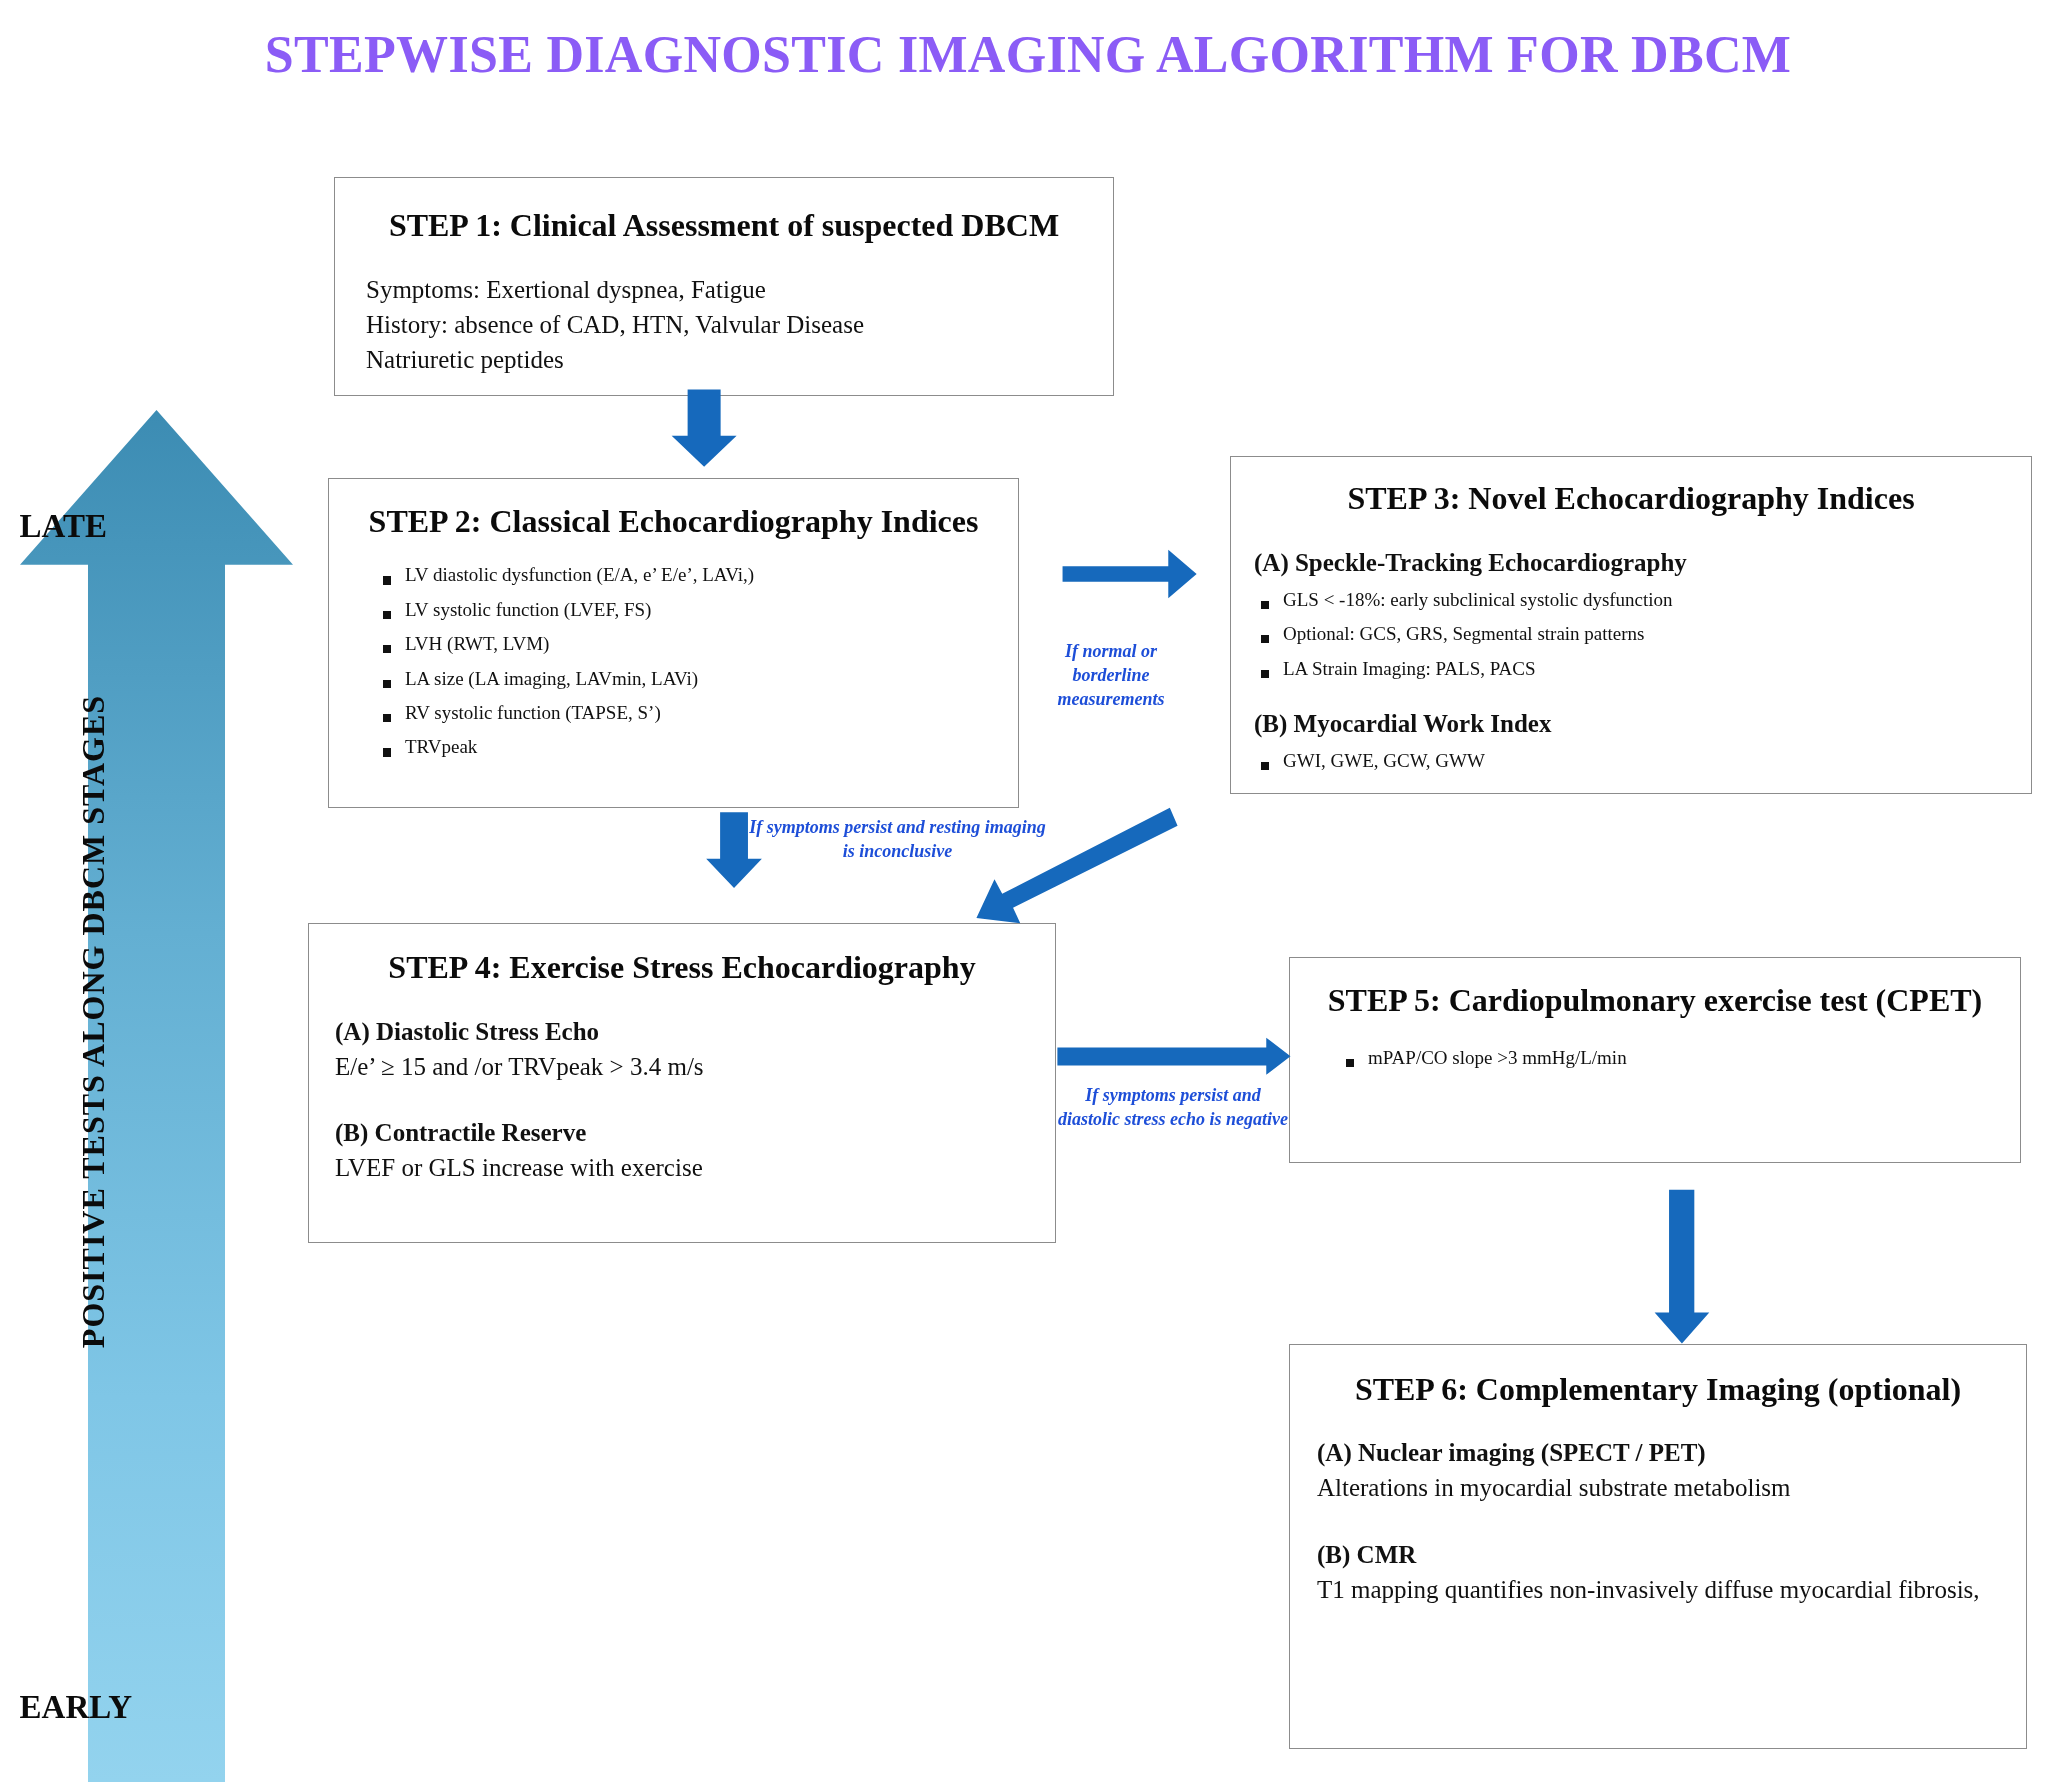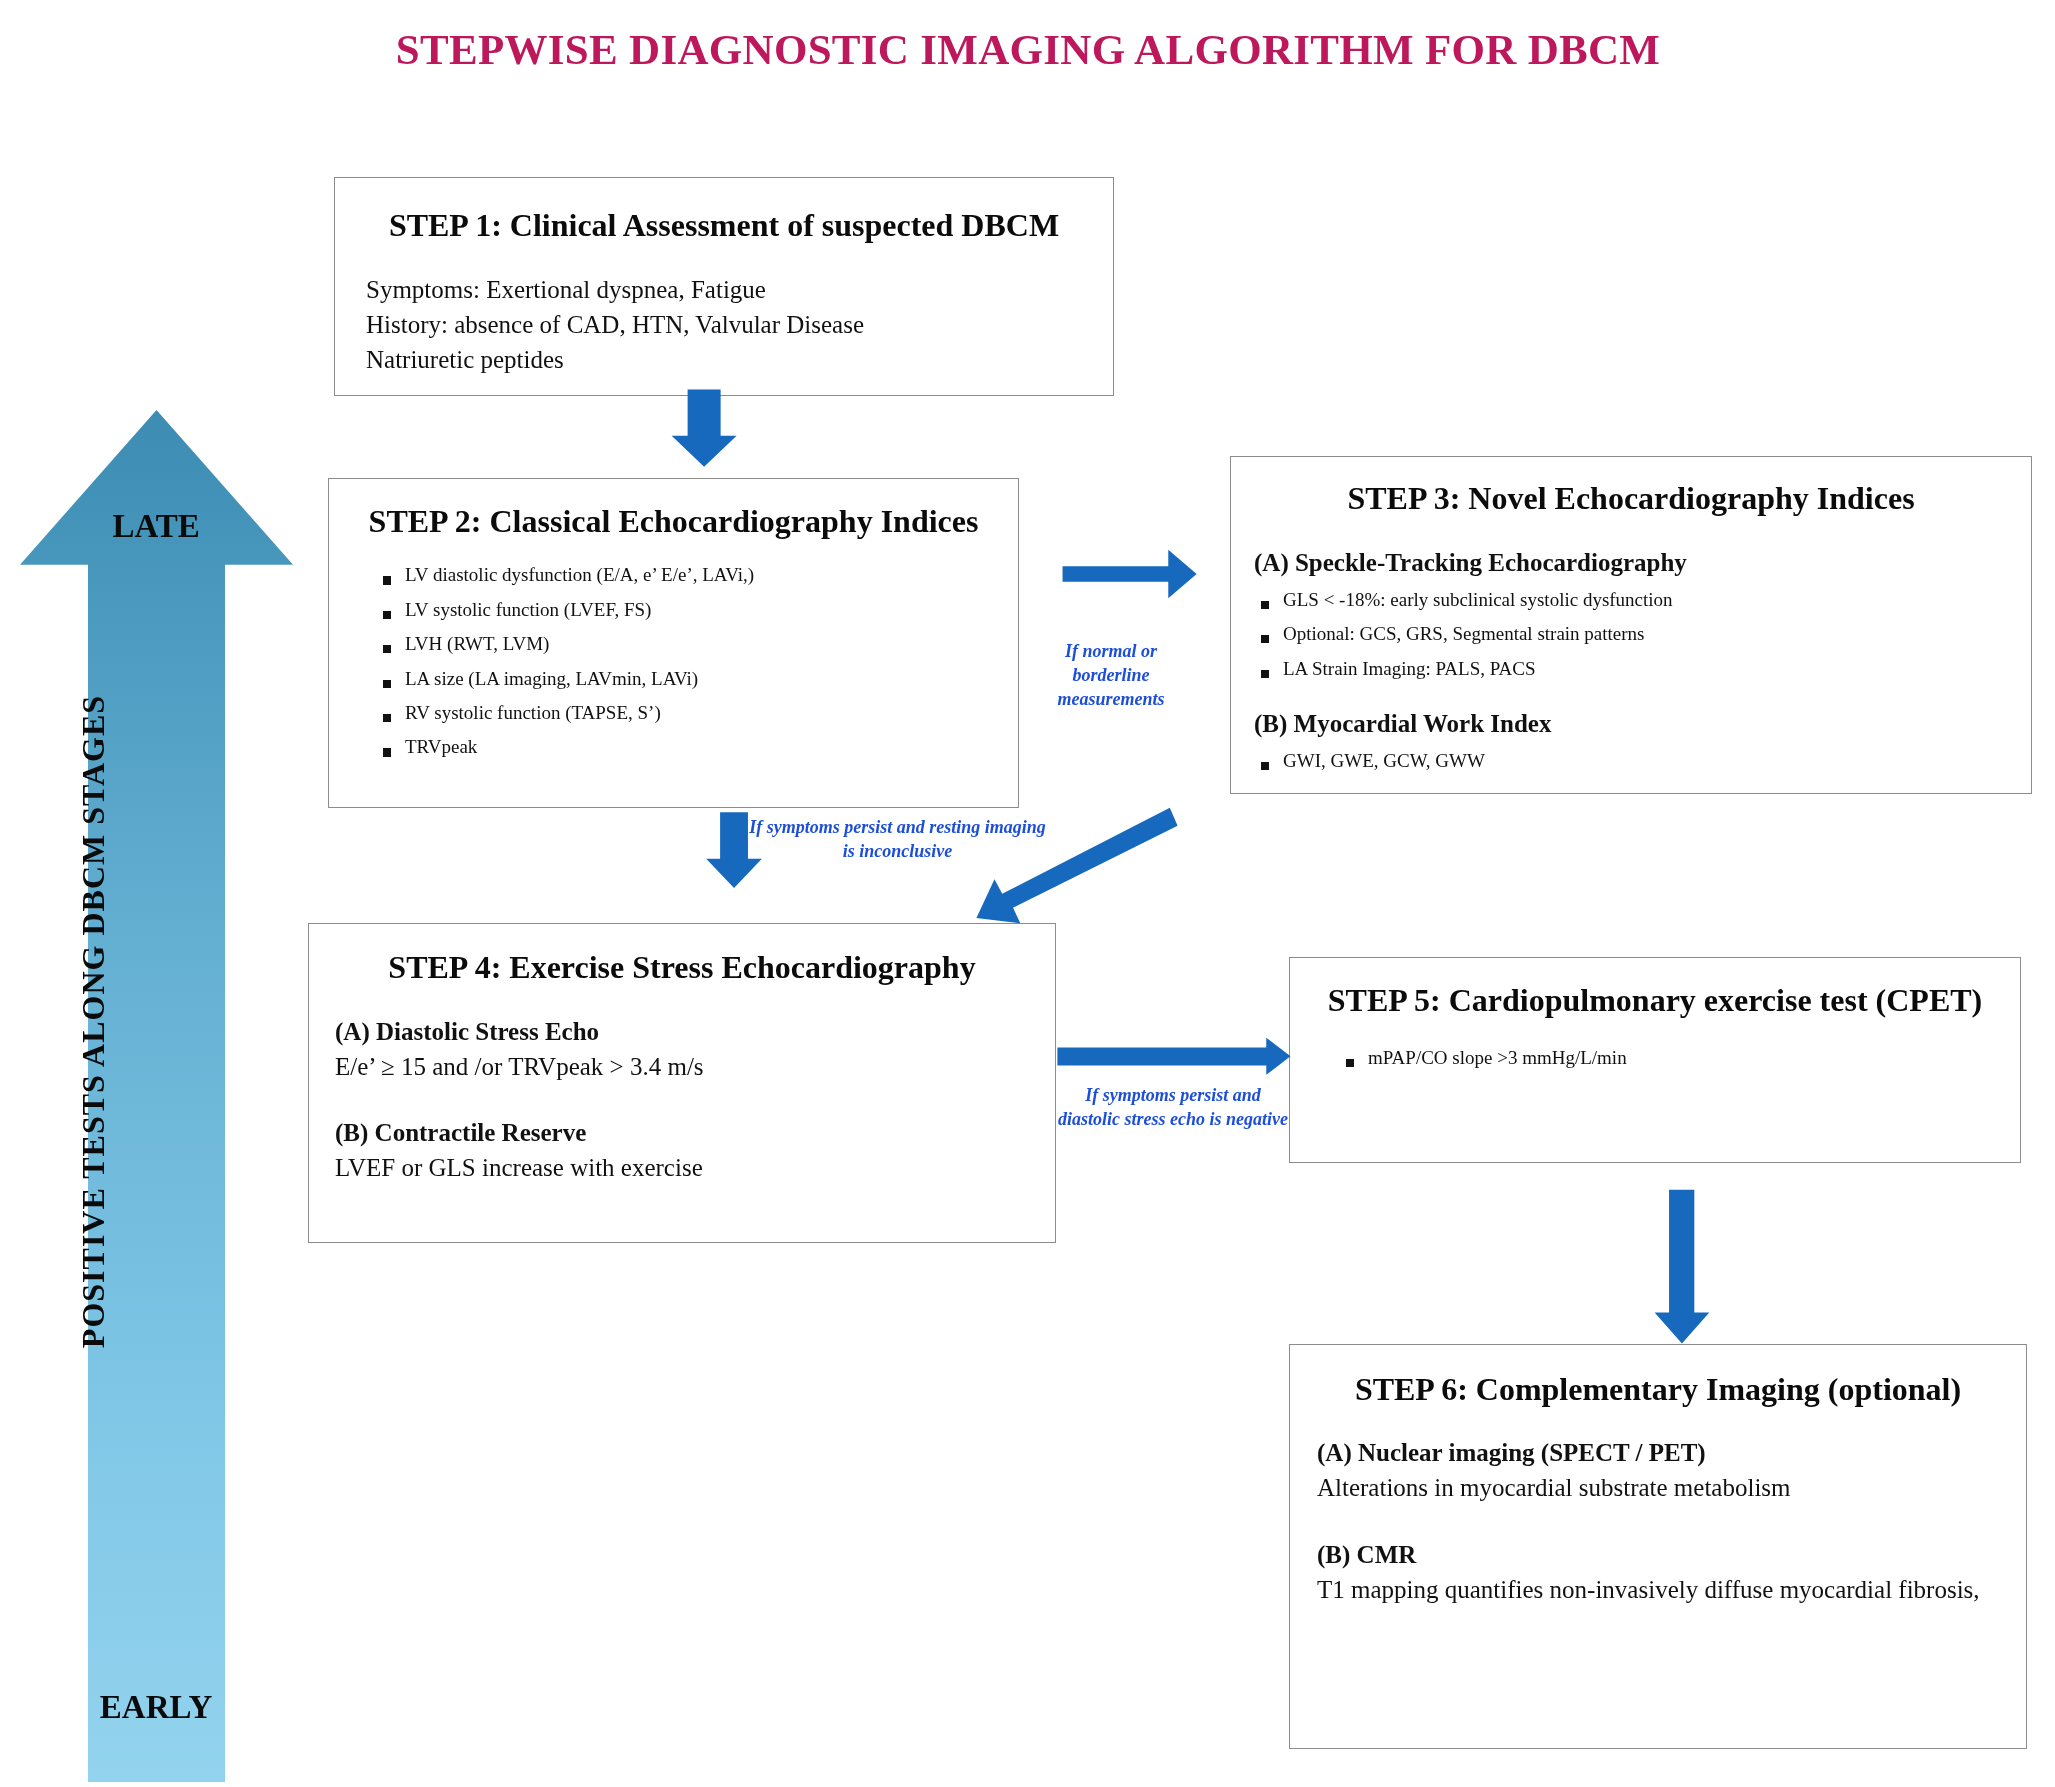--- a/index.html
+++ b/index.html
@@ -16,41 +16,40 @@
     overflow: hidden;
   }
 
   
   #title {
     position: absolute;
     left: 0; top: 25px;
     width: 2056px;
     text-align: center;
     font-weight: bold;
-    font-size: 43px;
+    font-size: 52px;
     letter-spacing: 0.3px;
-    color: #be185d;
+    color: #8b5cf6;
   }
 
   
   #stage-arrow {
     position: absolute;
     left: 19.6px;
     top: 410px;
     width: 273px;
     height: 1372px;
   }
   #stage-arrow svg { display:block; width:100%; height:100%; }
 
   .arrow-label {
     position: absolute;
     font-weight: bold;
     font-size: 33px;
     color: #0b0b0b;
-    text-align: center;
     width: 273px;
     left: 0;
   }
   #late-label  { top: 98px; }
   #early-label { top: 1279px; }
 
   #vertical-label {
     position: absolute;
     left: -417px;
     top: 593px;

